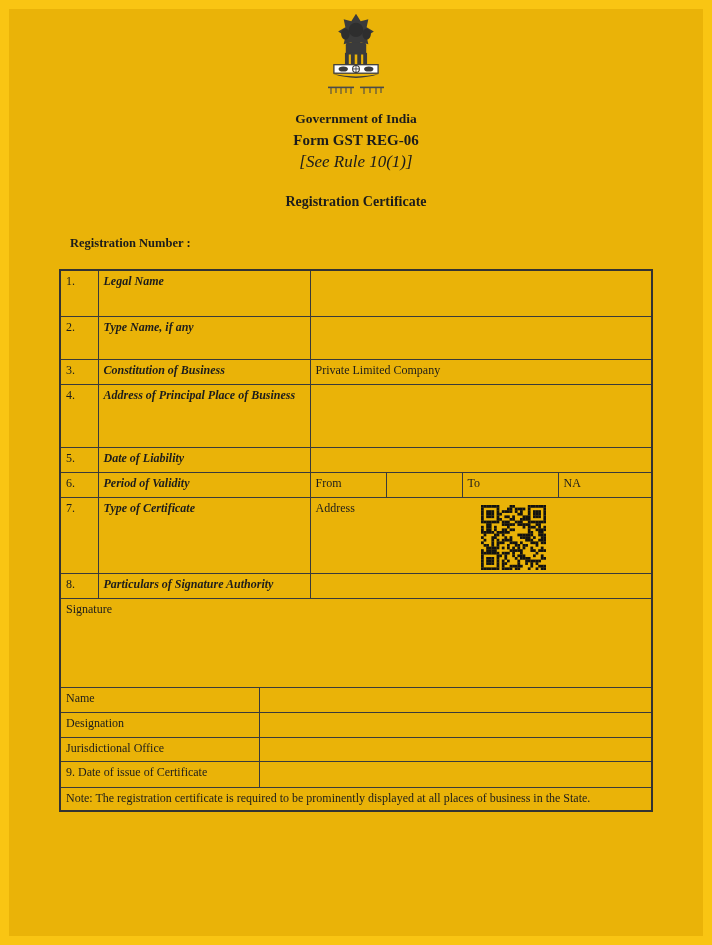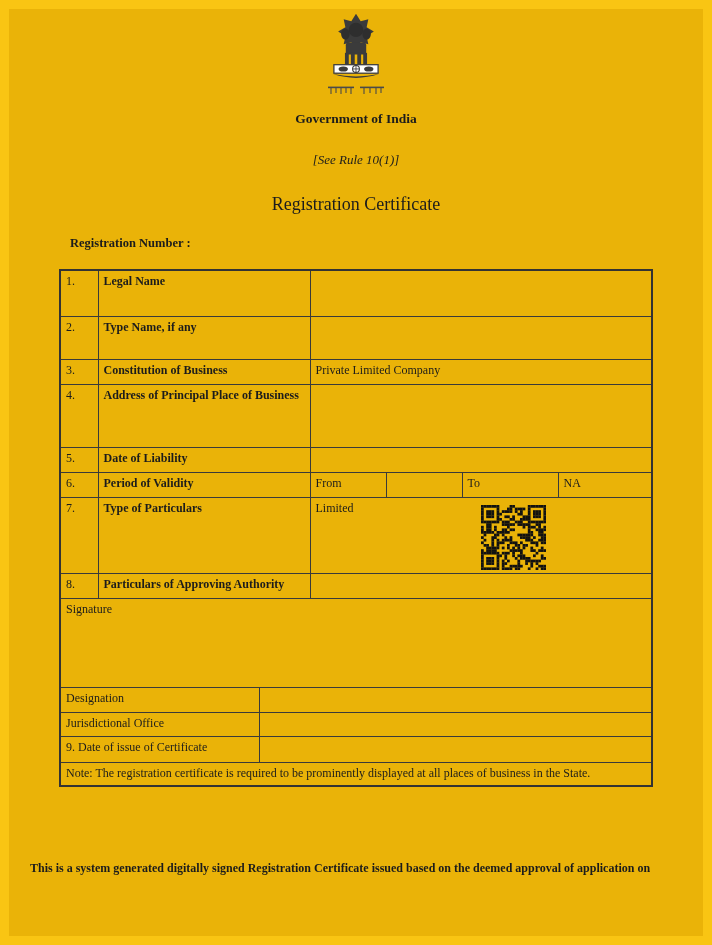--- a/index.html
+++ b/index.html
@@ -9,37 +9,37 @@
     margin:0 auto; overflow:hidden; color:#1c1c1c;padding-left:41px;
   }
   .border-frame {
     position:absolute; inset:0; border:9px solid #F9C513; pointer-events:none; z-index:10;
   }
   .abs { position:absolute; }
   .center { left:0; right:0; text-align:center; }
 
   .hdr-govt  { top:111px; font-size:13.5px; font-weight:bold; }
   .hdr-form  { top:132px; font-size:15px;   font-weight:bold; }
-  .hdr-rule  { top:152px; font-size:13px; font-style:italic; }
-  .hdr-title { top:194px; font-size:18px; font-weight:normal; }
+  .hdr-rule  { top:152px; font-size:17px; font-style:italic; }
+  .hdr-title { top:194px; font-size:14px; font-weight:bold; }
 
   .regnum { left:70px; top:236px; font-size:12.5px; font-weight:bold; }
 
   .cert-table {
     position:absolute; left:59px; top:269px; width:592px;
     border-collapse:collapse; table-layout:fixed;
     font-size:12px; line-height:1.25;
   }
   .cert-table td {
     border:1px solid #3a3a3a; vertical-align:top; padding:3px 5px;
     overflow:hidden;
   }
   .cert-table { border:2px solid #333; }
   .num  { font-weight:normal; text-align:left; padding-left:8px; }
-  .lbl  { font-weight:bold; }
+  .lbl  { font-weight:bold;font-style:italic; }
   .val  { font-weight:normal; }
   .qr-cell { position:relative; padding-top:10px; }
   .qr-wrap { position:absolute; left:170px; top:7px; width:65px; height:65px; }
   .sig-cell  { font-weight:normal; }
   .note-cell { font-weight:normal; }
 
   .statement {
     left:30px; top:861px; width:656px;
     font-size:12px; font-weight:bold; line-height:1.3;
   }
@@ -87,20 +87,21 @@
         <line x1="23" y1="2" x2="23" y2="8"></line>
         <line x1="36" y1="2" x2="36" y2="8"></line>
         <line x1="42" y1="2" x2="42" y2="7"></line>
         <line x1="48" y1="2" x2="48" y2="8"></line>
         <line x1="53" y1="2" x2="53" y2="7"></line>
       </g>
     </svg>
   </div>
 
   <div class="abs center hdr-govt">Government of India</div>
+  <div class="abs center hdr-form">Form GST REG-06</div>
   <div class="abs center hdr-rule">[See Rule 10(1)]</div>
   <div class="abs center hdr-title">Registration Certificate</div>
 
   <div class="abs regnum">Registration Number :</div>
 
   <table class="cert-table">
     <colgroup>
       <col style="width:38px">
         <col style="width:161px">
         <col style="width:51px">
@@ -138,23 +139,23 @@
     <tr style="height:25px">
       <td class="num">6.</td>
       <td class="lbl" colspan="2">Period of Validity</td>
       <td class="val">From</td>
       <td class="val"></td>
       <td class="val">To</td>
       <td class="val">NA</td>
     </tr>
     <tr style="height:76px">
       <td class="num">7.</td>
-      <td class="lbl" colspan="2">Type of Particulars</td>
+      <td class="lbl" colspan="2">Type of Certificate</td>
       <td class="val qr-cell" colspan="4">
-        <span>Limited</span>
+        <span>Address</span>
         <span class="qr-wrap">
           <svg id="qr-svg" width="65" height="65" viewBox="0 0 65 65" fill="#111">
                 <rect x="0.00" y="0.00" width="2.75" height="2.75"></rect>
                 <rect x="2.60" y="0.00" width="2.75" height="2.75"></rect>
                 <rect x="5.20" y="0.00" width="2.75" height="2.75"></rect>
                 <rect x="7.80" y="0.00" width="2.75" height="2.75"></rect>
                 <rect x="10.40" y="0.00" width="2.75" height="2.75"></rect>
                 <rect x="13.00" y="0.00" width="2.75" height="2.75"></rect>
                 <rect x="15.60" y="0.00" width="2.75" height="2.75"></rect>
                 <rect x="28.60" y="0.00" width="2.75" height="2.75"></rect>
@@ -480,38 +481,41 @@
                 <rect x="46.80" y="62.40" width="2.75" height="2.75"></rect>
                 <rect x="54.60" y="62.40" width="2.75" height="2.75"></rect>
                 <rect x="59.80" y="62.40" width="2.75" height="2.75"></rect>
                 <rect x="62.40" y="62.40" width="2.75" height="2.75"></rect>
               </svg>
         </span>
       </td>
     </tr>
     <tr style="height:25px">
       <td class="num">8.</td>
-      <td class="lbl" colspan="2">Particulars of Approving Authority</td>
+      <td class="lbl" colspan="2">Particulars of Signature Authority</td>
       <td class="val" colspan="4"></td>
     </tr>
     <tr style="height:89px">
       <td class="sig-cell" colspan="7">Signature</td>
+    </tr>
+    <tr style="height:25px">
+      <td colspan="2">Name</td>
+      <td colspan="5"></td>
     </tr>
     <tr style="height:25px">
       <td colspan="2">Designation</td>
       <td colspan="5"></td>
     </tr>
     <tr style="height:24px">
       <td colspan="2">Jurisdictional Office</td>
       <td colspan="5"></td>
     </tr>
     <tr style="height:26px">
       <td colspan="2">9. Date of issue of Certificate</td>
       <td colspan="5"></td>
     </tr>
     <tr style="height:24px">
       <td class="note-cell" colspan="7">Note: The registration certificate is required to be prominently displayed at all places of business in the State.</td>
     </tr>
   </tbody>
     </table>
 
-  <div class="abs statement">This is a system generated digitally signed Registration Certificate issued based on the deemed approval of application on</div>
 </div>
 
 </body></html>

